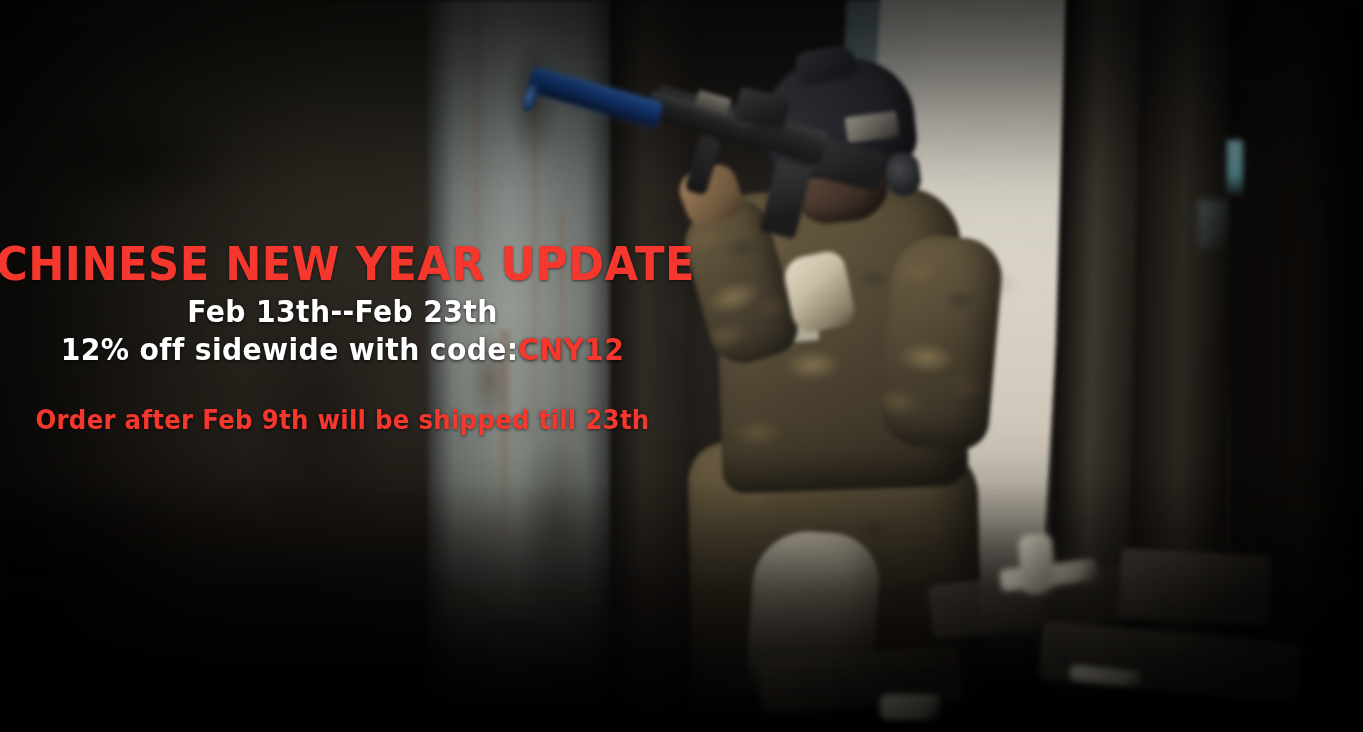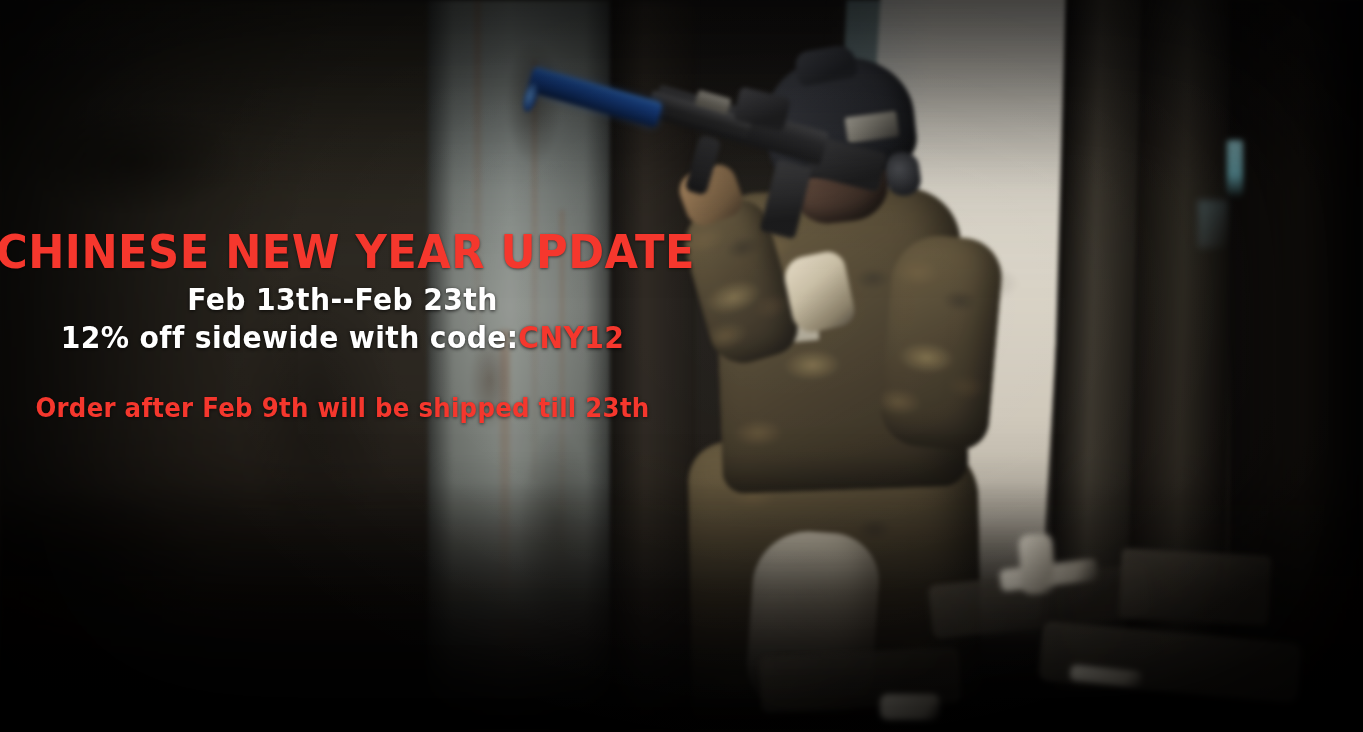--- a/index.html
+++ b/index.html
@@ -338,21 +338,21 @@
   .vignette {
     position: absolute; inset: 0;
     box-shadow: inset 0 0 190px 70px rgba(0,0,0,.78);
     pointer-events: none;
   }
   .blurpass { filter: blur(2.2px); }
 
   
   .copy {
     position: absolute;
-    left: 0; top: 4px; width: 700px; height: 597px;
+    left: 0; top: 16px; width: 700px; height: 597px;
     pointer-events: none;
   }
   .copy > * { pointer-events: auto; }
 
   .headline {
     position: absolute;
     left: -4px;
     top: 222px;
     color: #f5372d;
     font-family: "DejaVu Sans", sans-serif;

